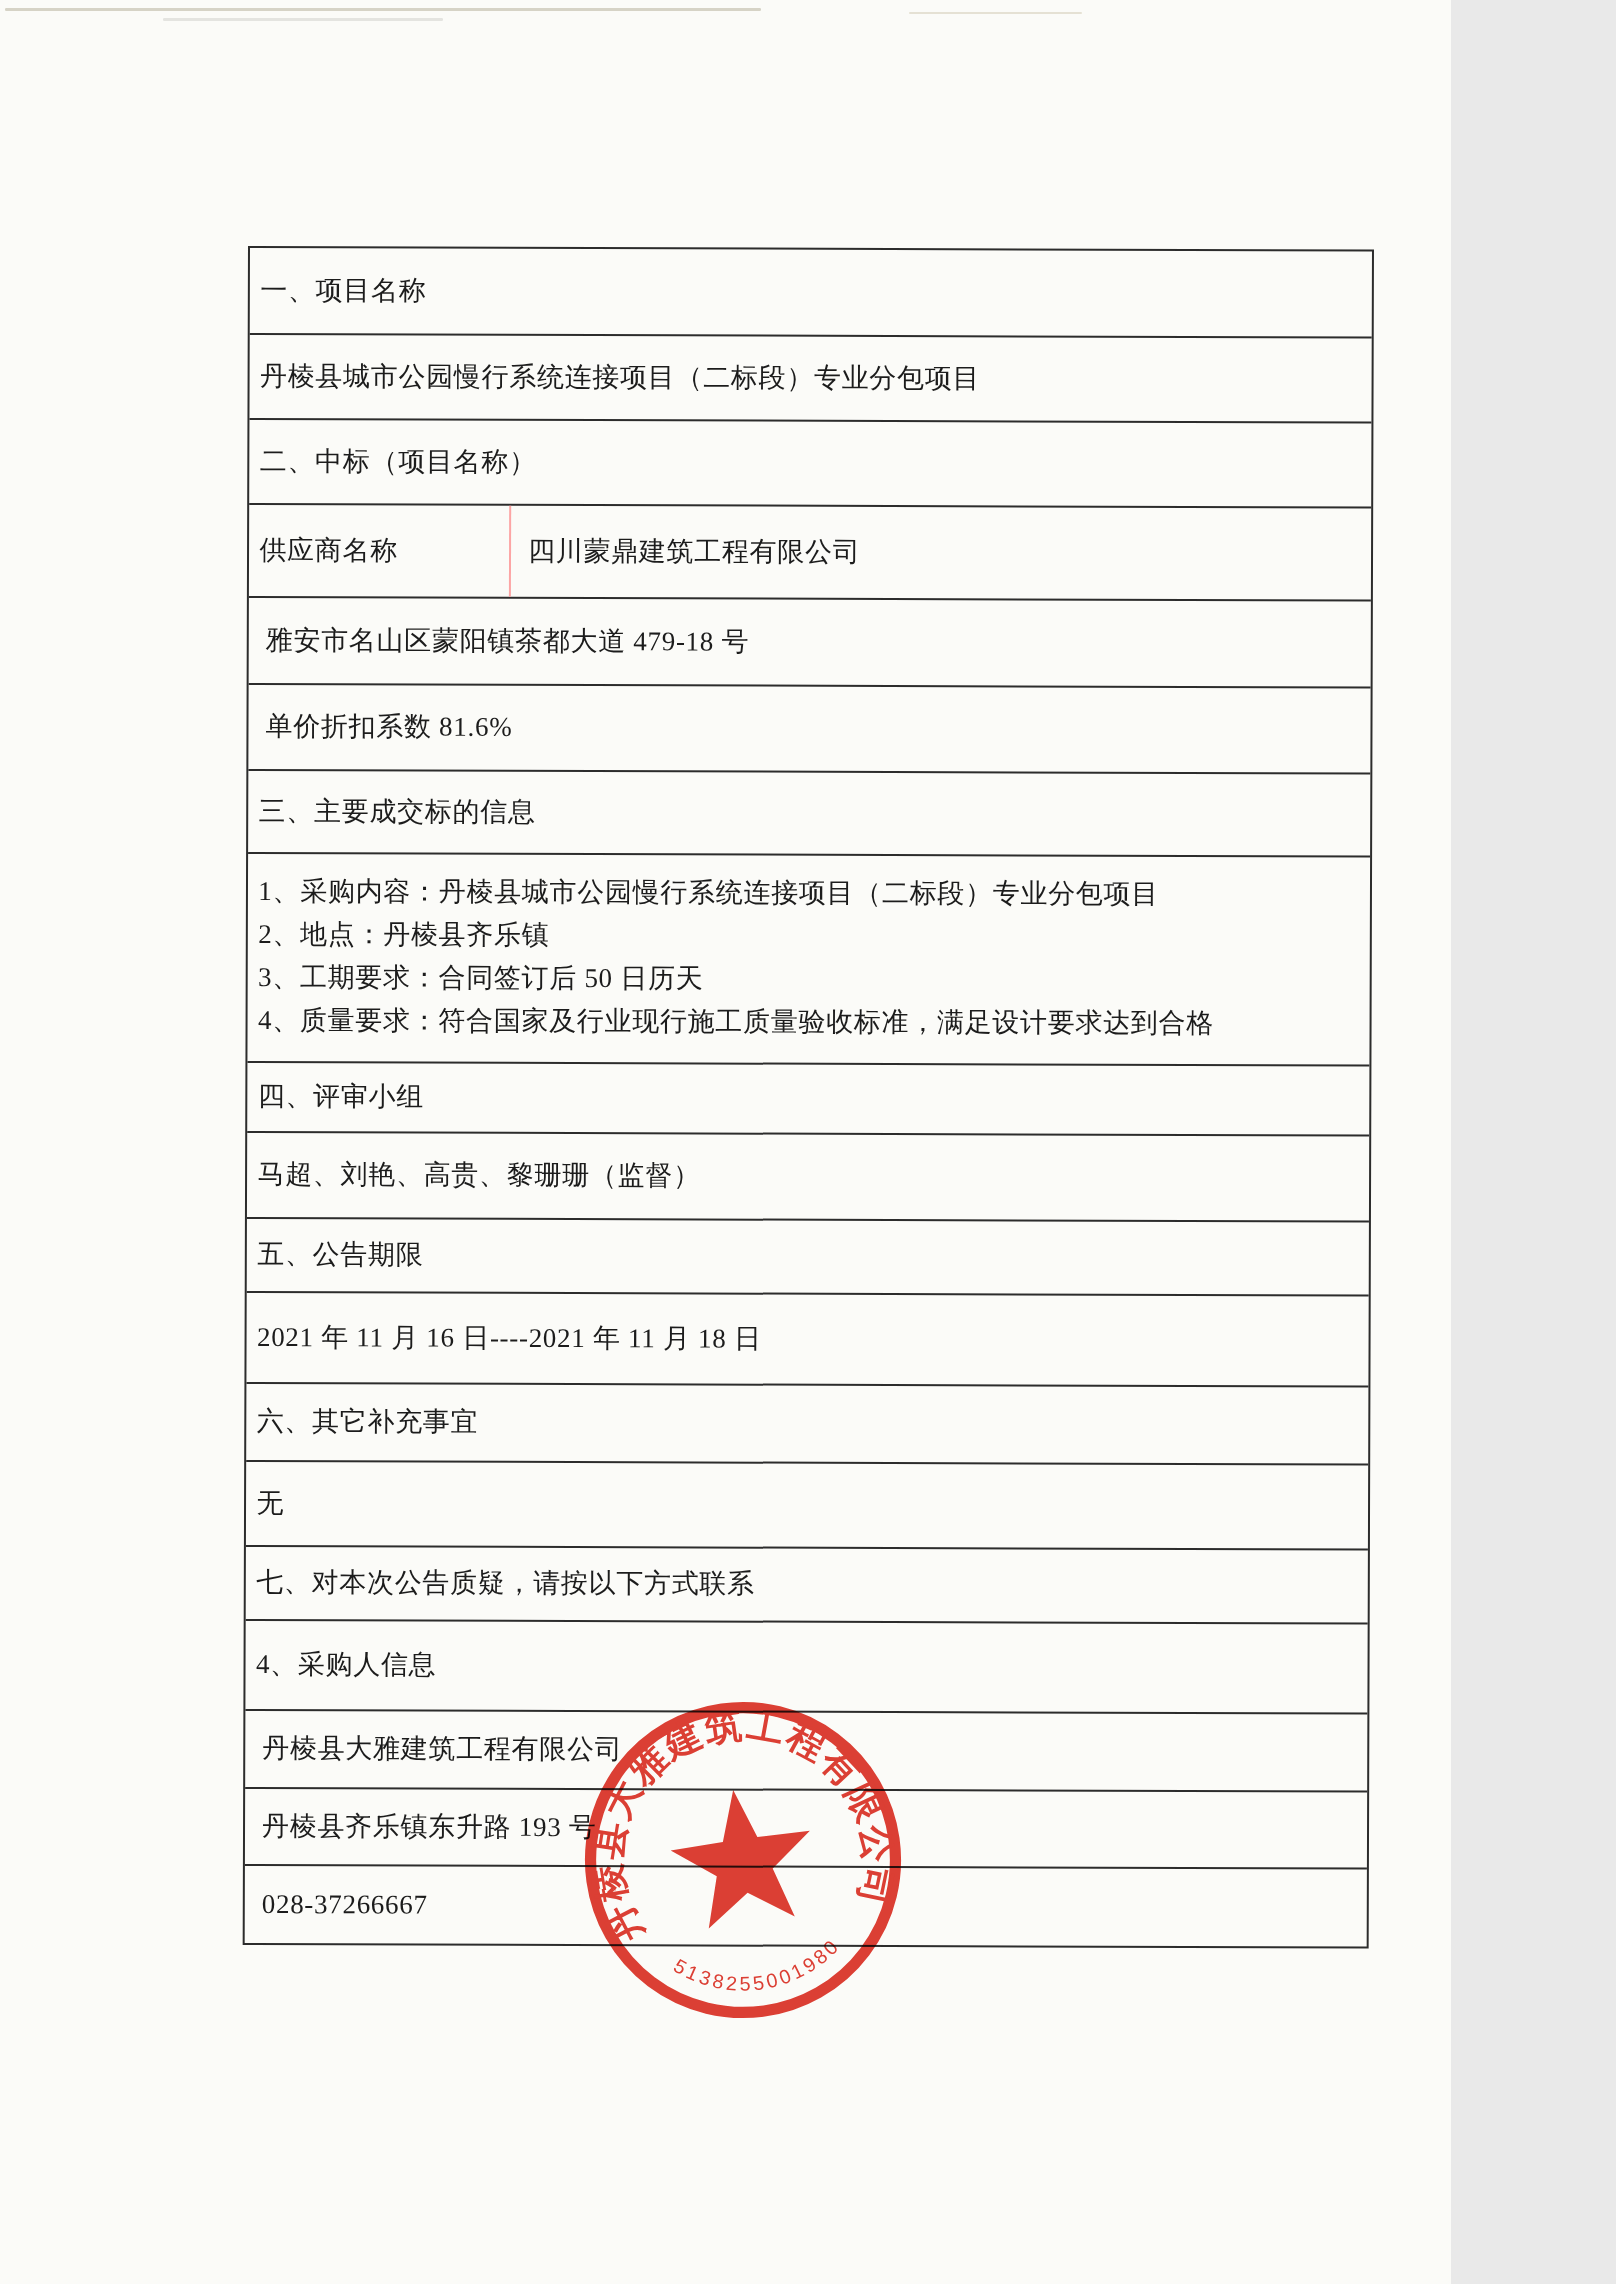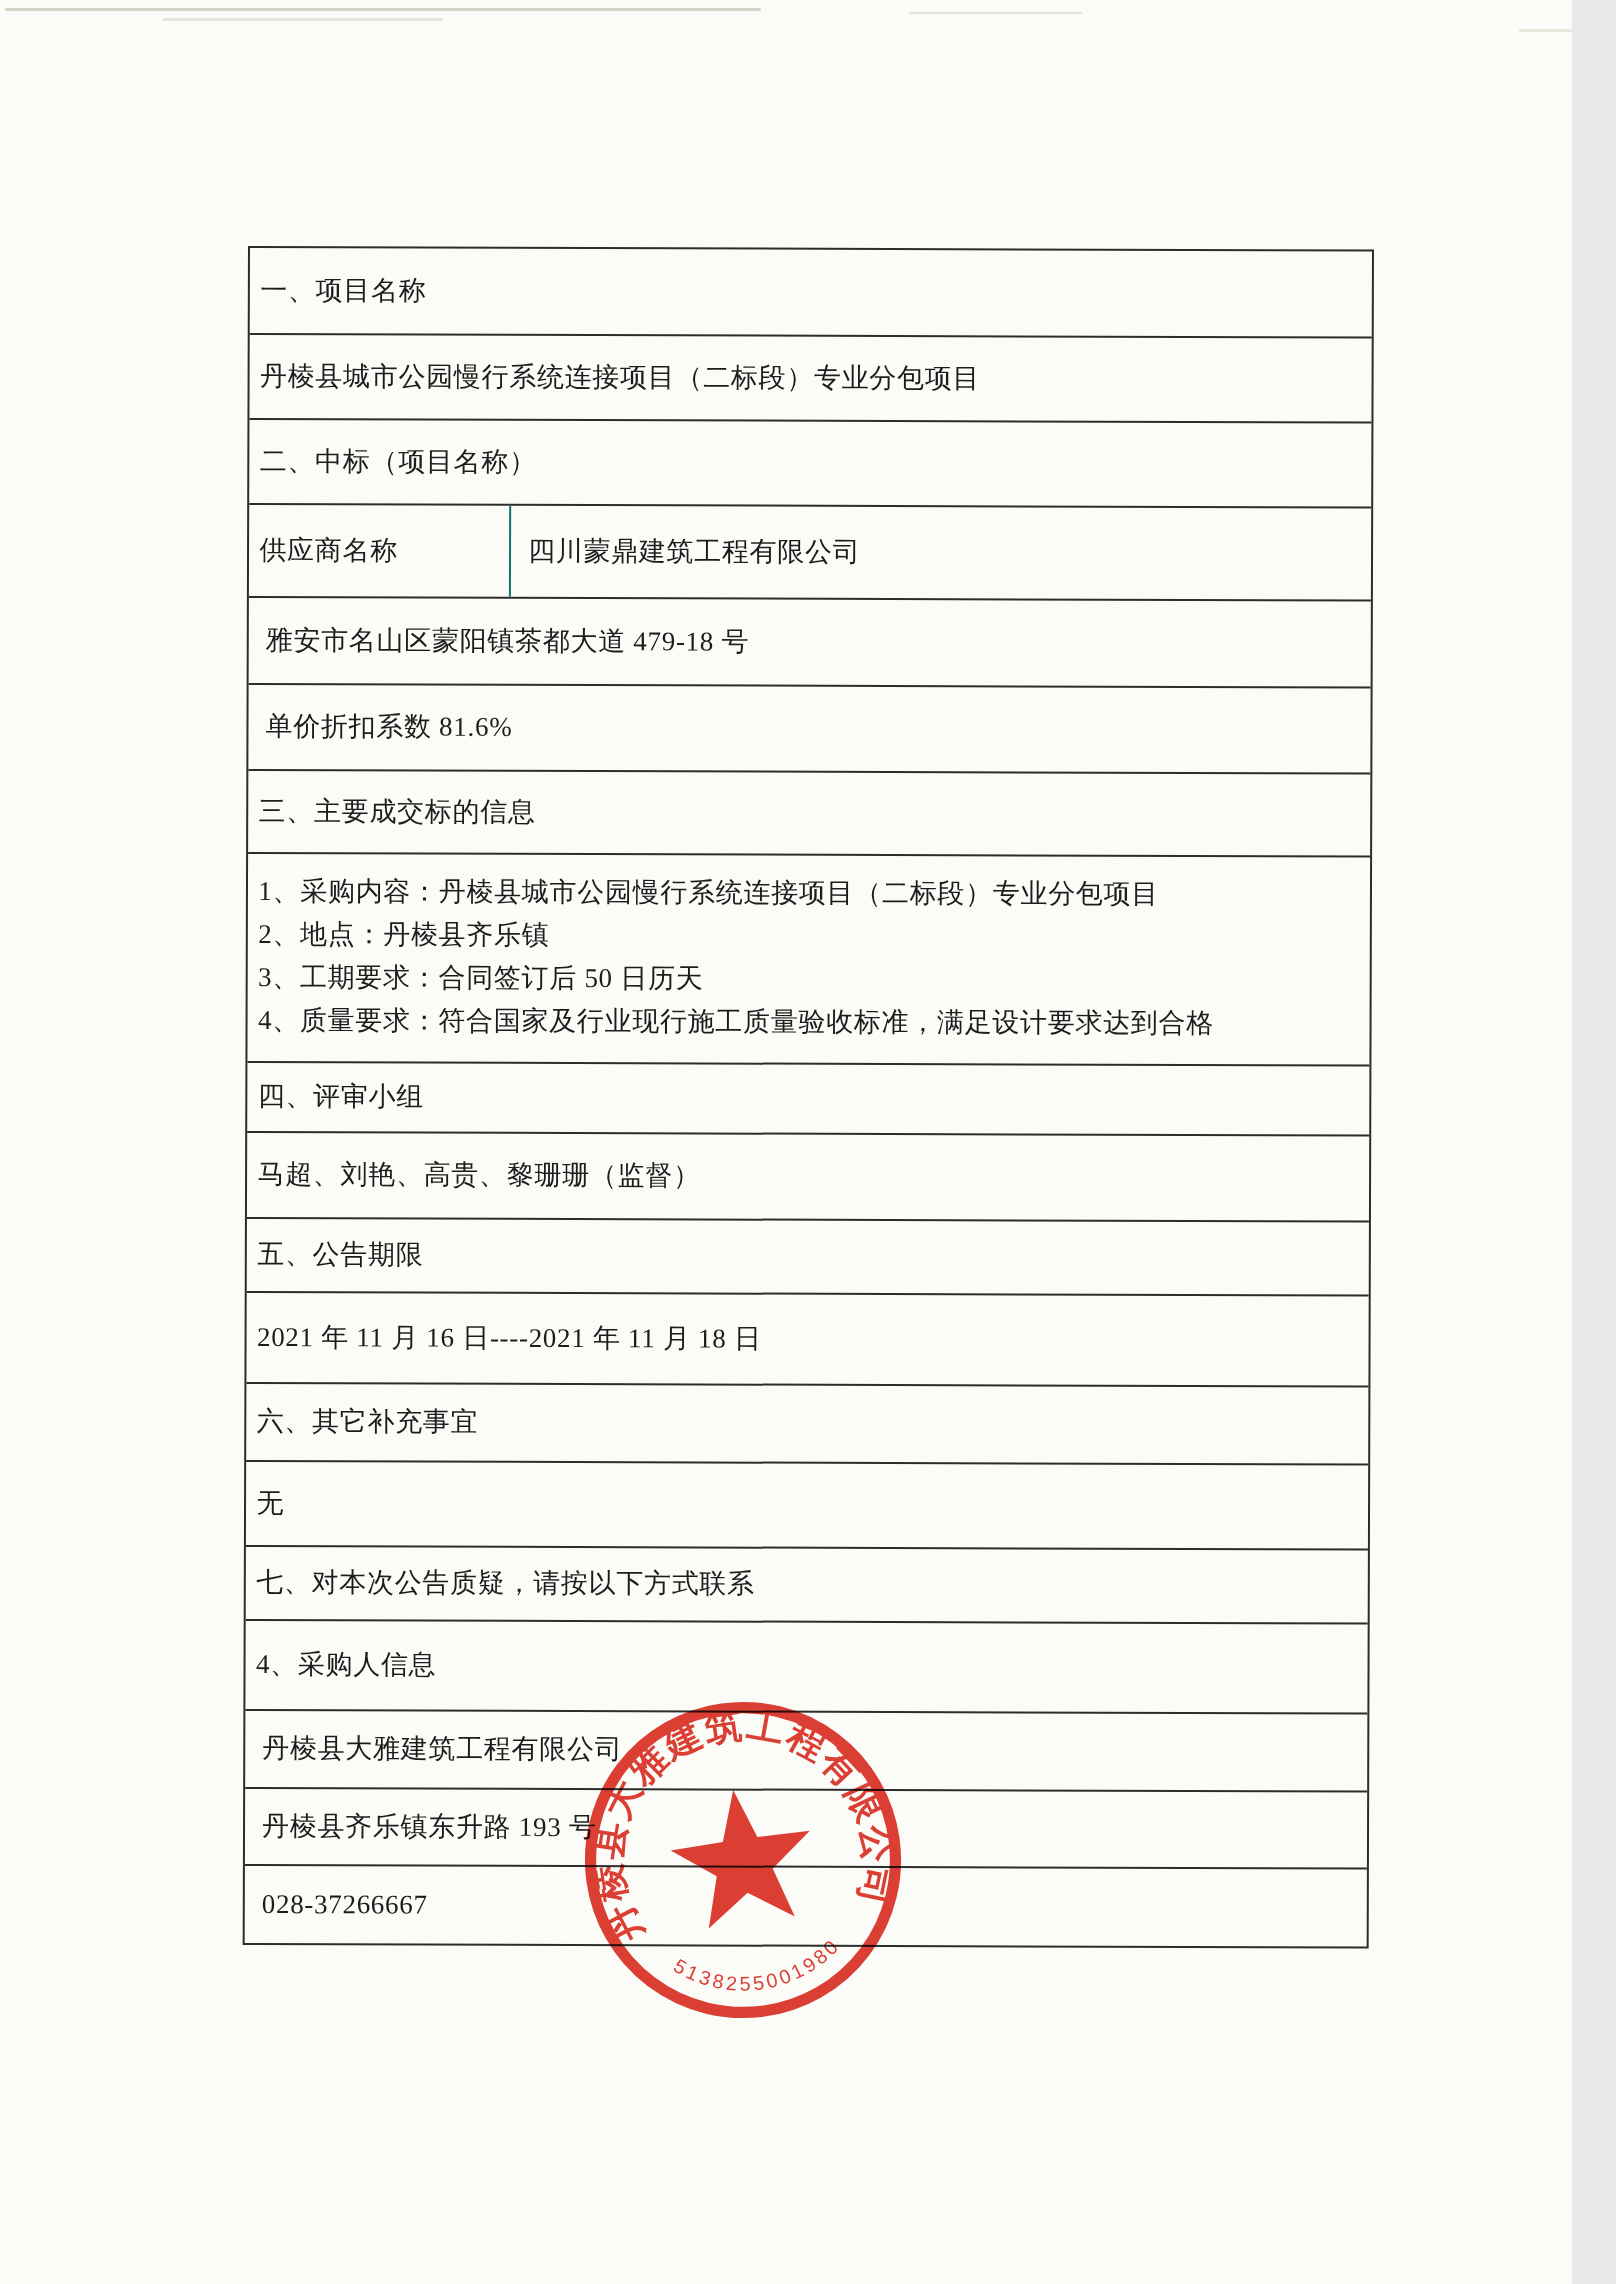--- a/index.html
+++ b/index.html
@@ -1,18 +1,18 @@
 <!DOCTYPE html>
 <html style="font-size:10.4px"><head>
 <meta charset="utf-8">
 <style>
   html,body{margin:0;padding:0;background:#e9e9e9;}
   .page{
     position:relative;
-    width:1572px;height:2284px;
+    width:1451px;height:2284px;
     background:#fbfbf8;
     overflow:hidden;
     font-family:"Liberation Serif","DejaVu Serif",serif;
     color:#1c1c1c;
   }
   
   .noise{position:absolute;border-radius:1.3px;}
   .n1{left:5.2px;top:7.8px;width:756px;height:3.3px;background:rgba(128,118,82,.30);}
   .n2{left:163px;top:18px;width:280px;height:2.6px;background:rgba(160,158,150,.25);}
   .n3{left:909px;top:11.7px;width:173px;height:2.6px;background:rgba(172,158,118,.28);}
@@ -32,21 +32,21 @@
     font-size:27px;
     letter-spacing:0.7px;
     line-height:1.25;
   }
   .row:last-child{border-bottom:none;}
   .row .text{padding-left:10.4px;padding-right:15.6px;}
   .pair .label{
     width:262px;flex:none;align-self:stretch;
     display:flex;align-items:center;
     padding-left:10.4px;box-sizing:border-box;
-    border-right:2px solid #0f766e;
+    border-right:2px solid #fca5a5;
   }
   .pair .value{flex:1;padding-left:17px;padding-right:15.6px;}
   .multiline{align-items:flex-start;}
   .multiline .ml{padding:15.6px 19.6px 0 10.4px;}
   .multiline .line{line-height:43px;white-space:nowrap;}
 
   
   .stamp{
     position:absolute;left:578px;top:1693px;
     width:330px;height:334px;

